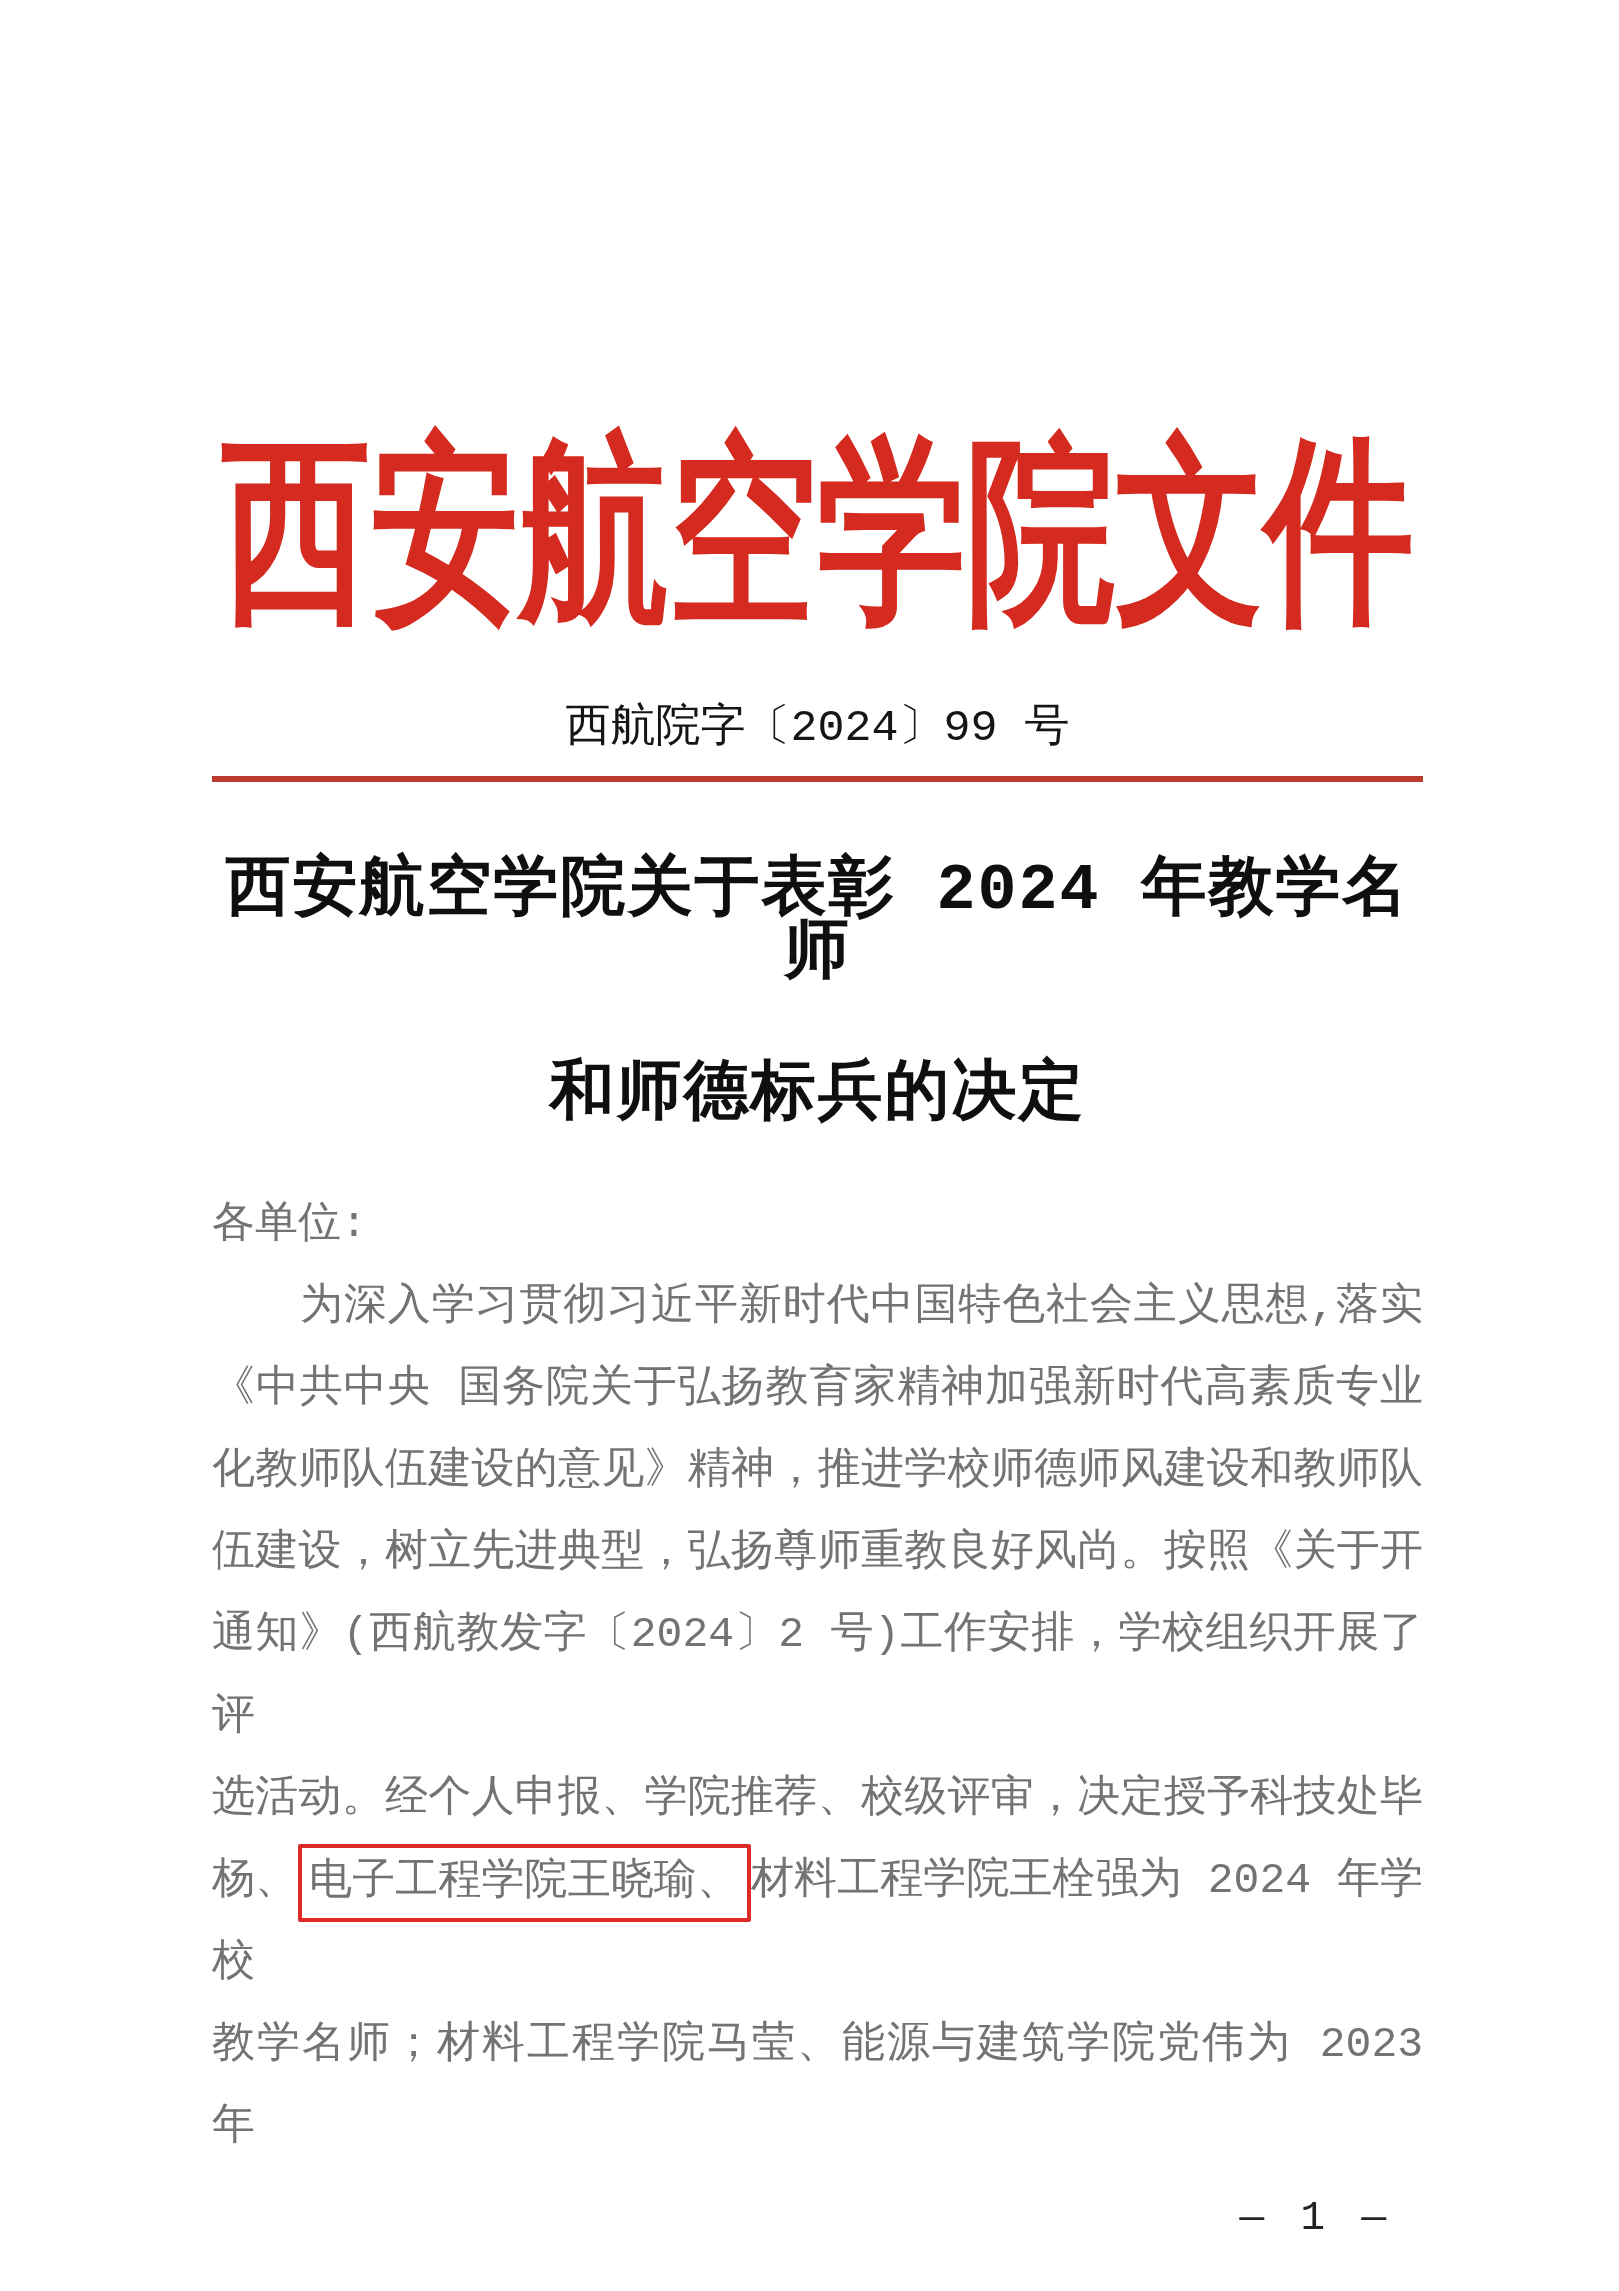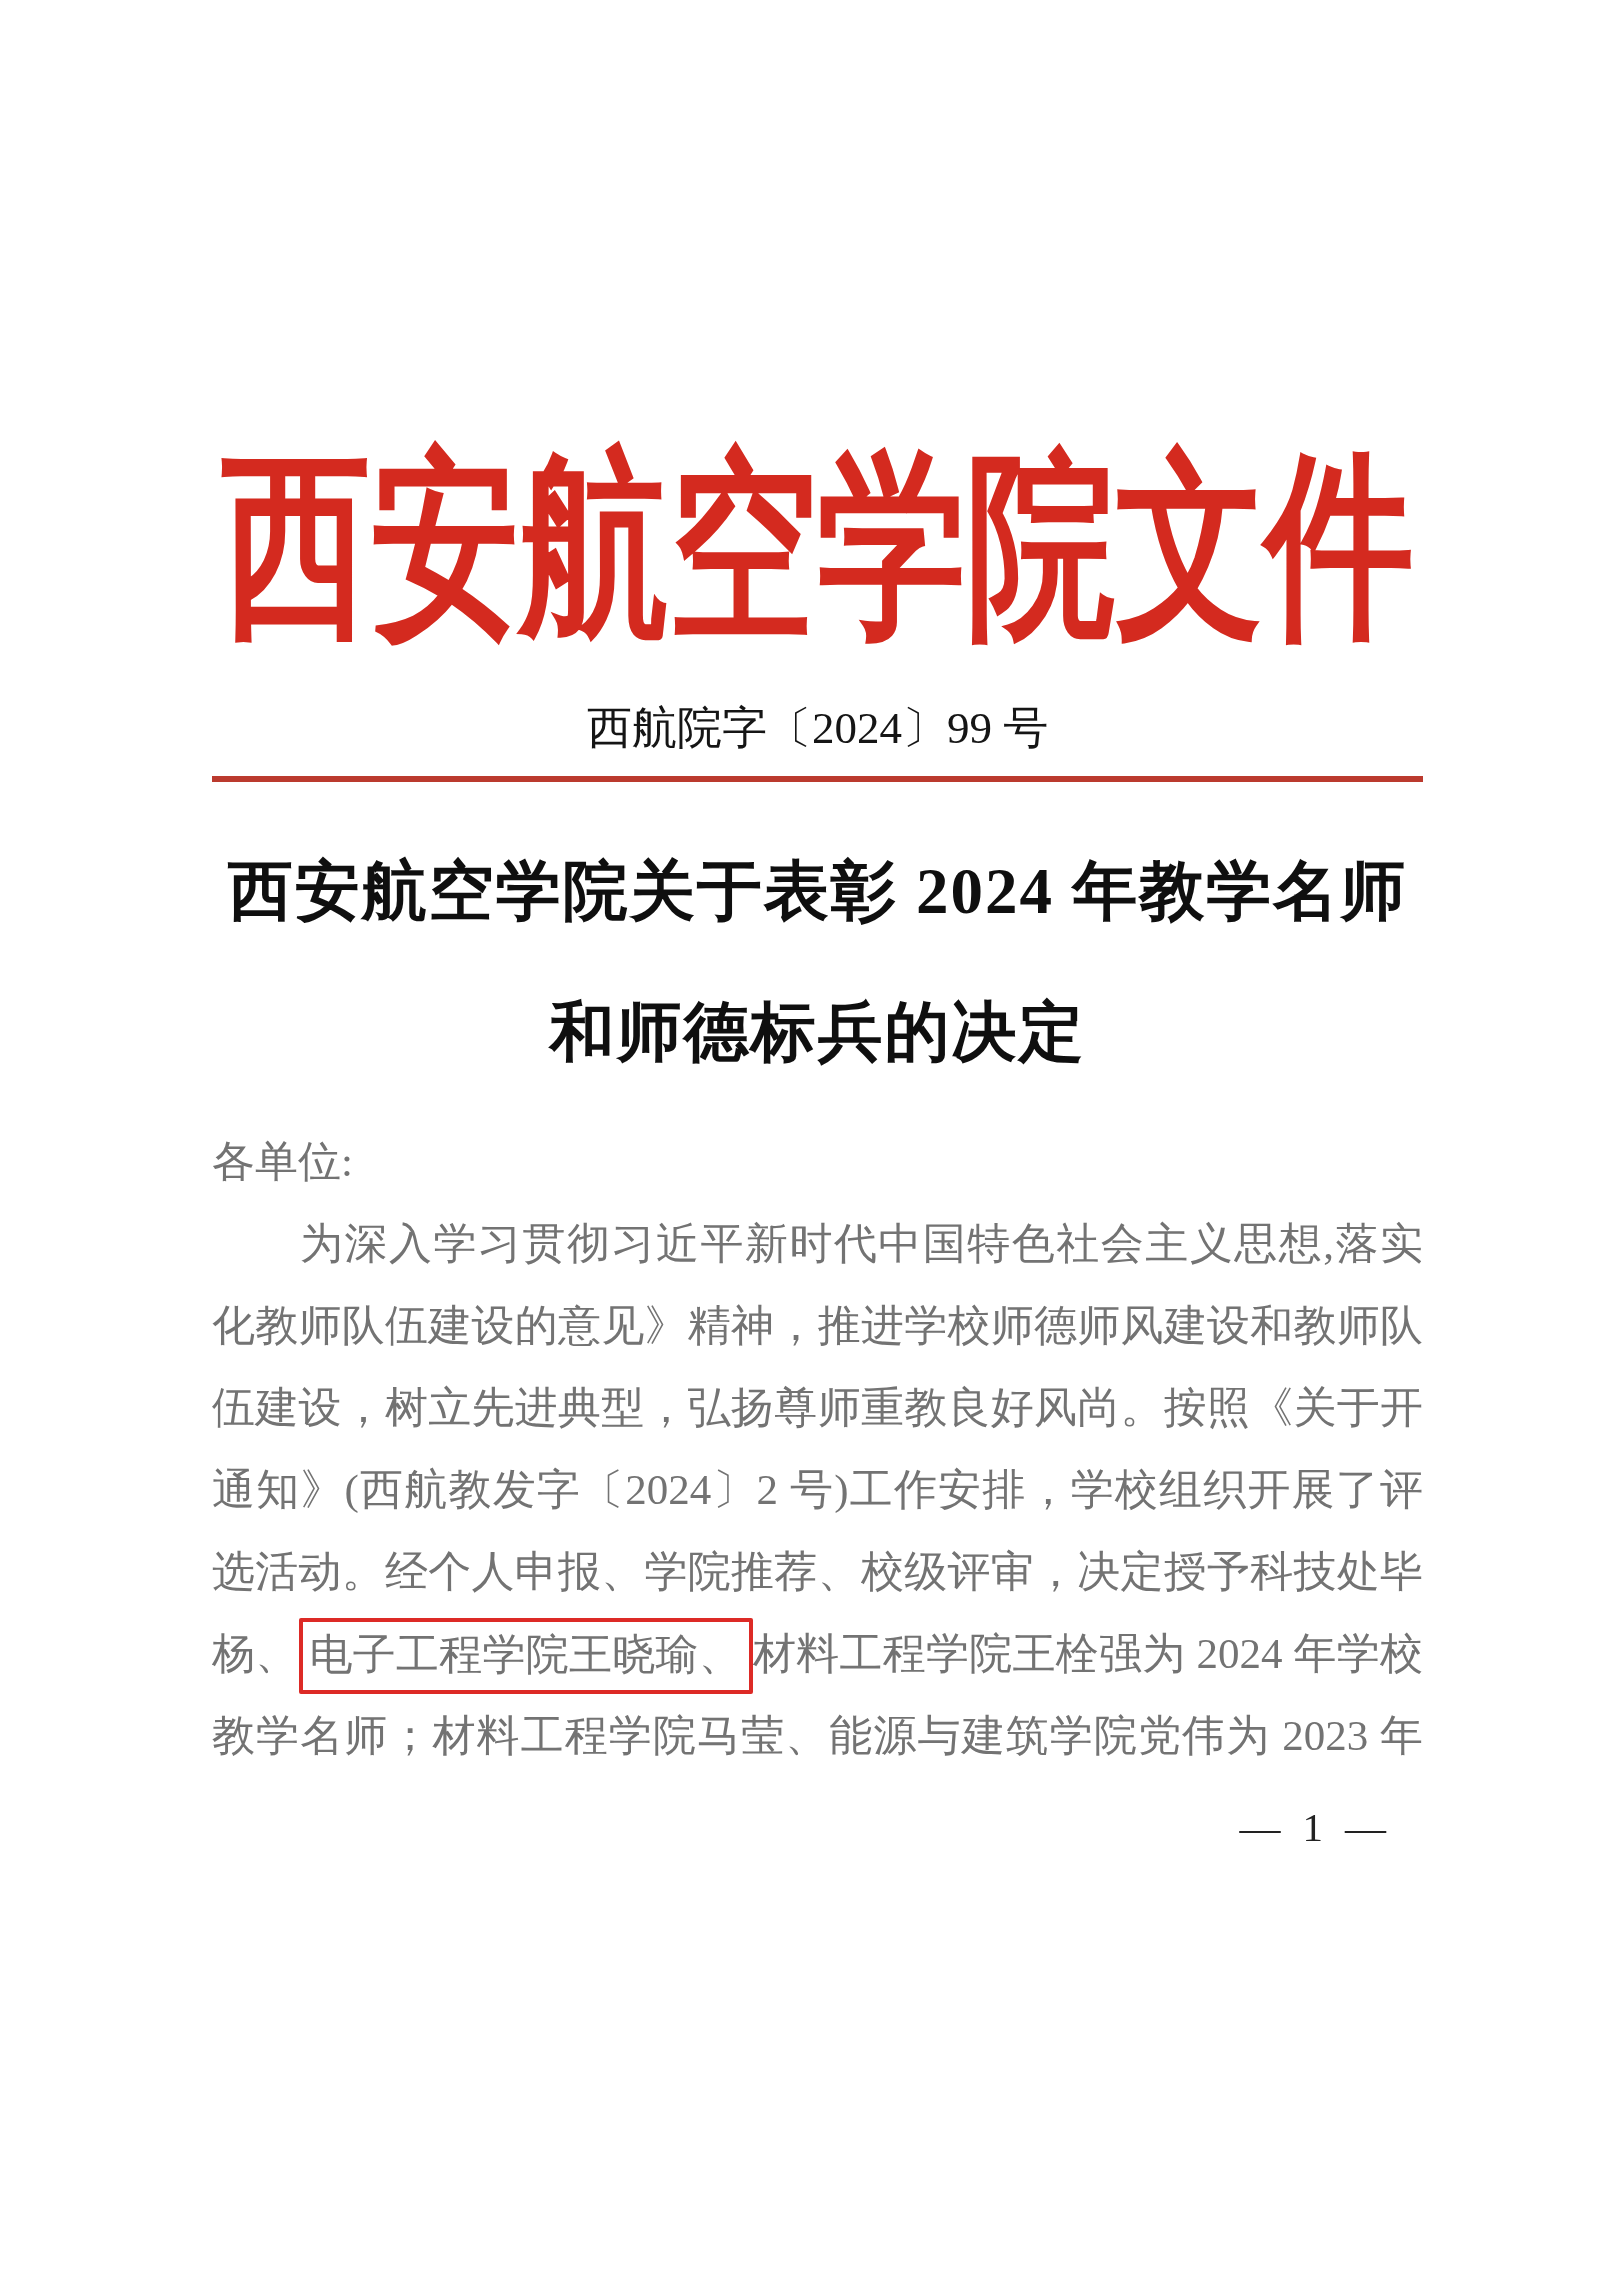--- a/index.html
+++ b/index.html
@@ -6,21 +6,21 @@
     margin: 0;
     padding: 0;
     background: #ffffff;
   }
   .page {
     position: relative;
     width: 1619px;
     height: 2292px;
     background: #ffffff;
     overflow: hidden;
-    font-family: Liberation Serif, serif;
+    font-family: Liberation Mono, monospace;
     color: var(--text-black, #1a1a1a);
   }
   .content {
     padding: 446px 196px 0 212px; 
   }
 
   
   .doc-header {
     margin: 0;
     height: 201px;
@@ -119,20 +119,21 @@
 
     <h2 class="doc-title">
       <div class="title-line">西安航空学院关于表彰 2024 年教学名师</div>
       <div class="title-line second">和师德标兵的决定</div>
     </h2>
 
     <div class="body-block">
       <div class="salutation">各单位:</div>
 
       <div class="body-line indent">为深入学习贯彻习近平新时代中国特色社会主义思想,落实</div>
+      <div class="body-line">《中共中央 国务院关于弘扬教育家精神加强新时代高素质专业</div>
       <div class="body-line">化教师队伍建设的意见》精神，推进学校师德师风建设和教师队</div>
       <div class="body-line">伍建设，树立先进典型，弘扬尊师重教良好风尚。按照《关于开</div>
       <div class="body-line">通知》(西航教发字〔2024〕2 号)工作安排，学校组织开展了评</div>
       <div class="body-line">选活动。经个人申报、学院推荐、校级评审，决定授予科技处毕</div>
 
       <div class="body-line"><span>杨、</span><span class="highlight-box">电子工程学院王晓瑜、</span><span>材料工程学院王栓强为 2024 年学校</span></div>
 
       <div class="body-line">教学名师；材料工程学院马莹、能源与建筑学院党伟为 2023 年</div>
     </div>
 

